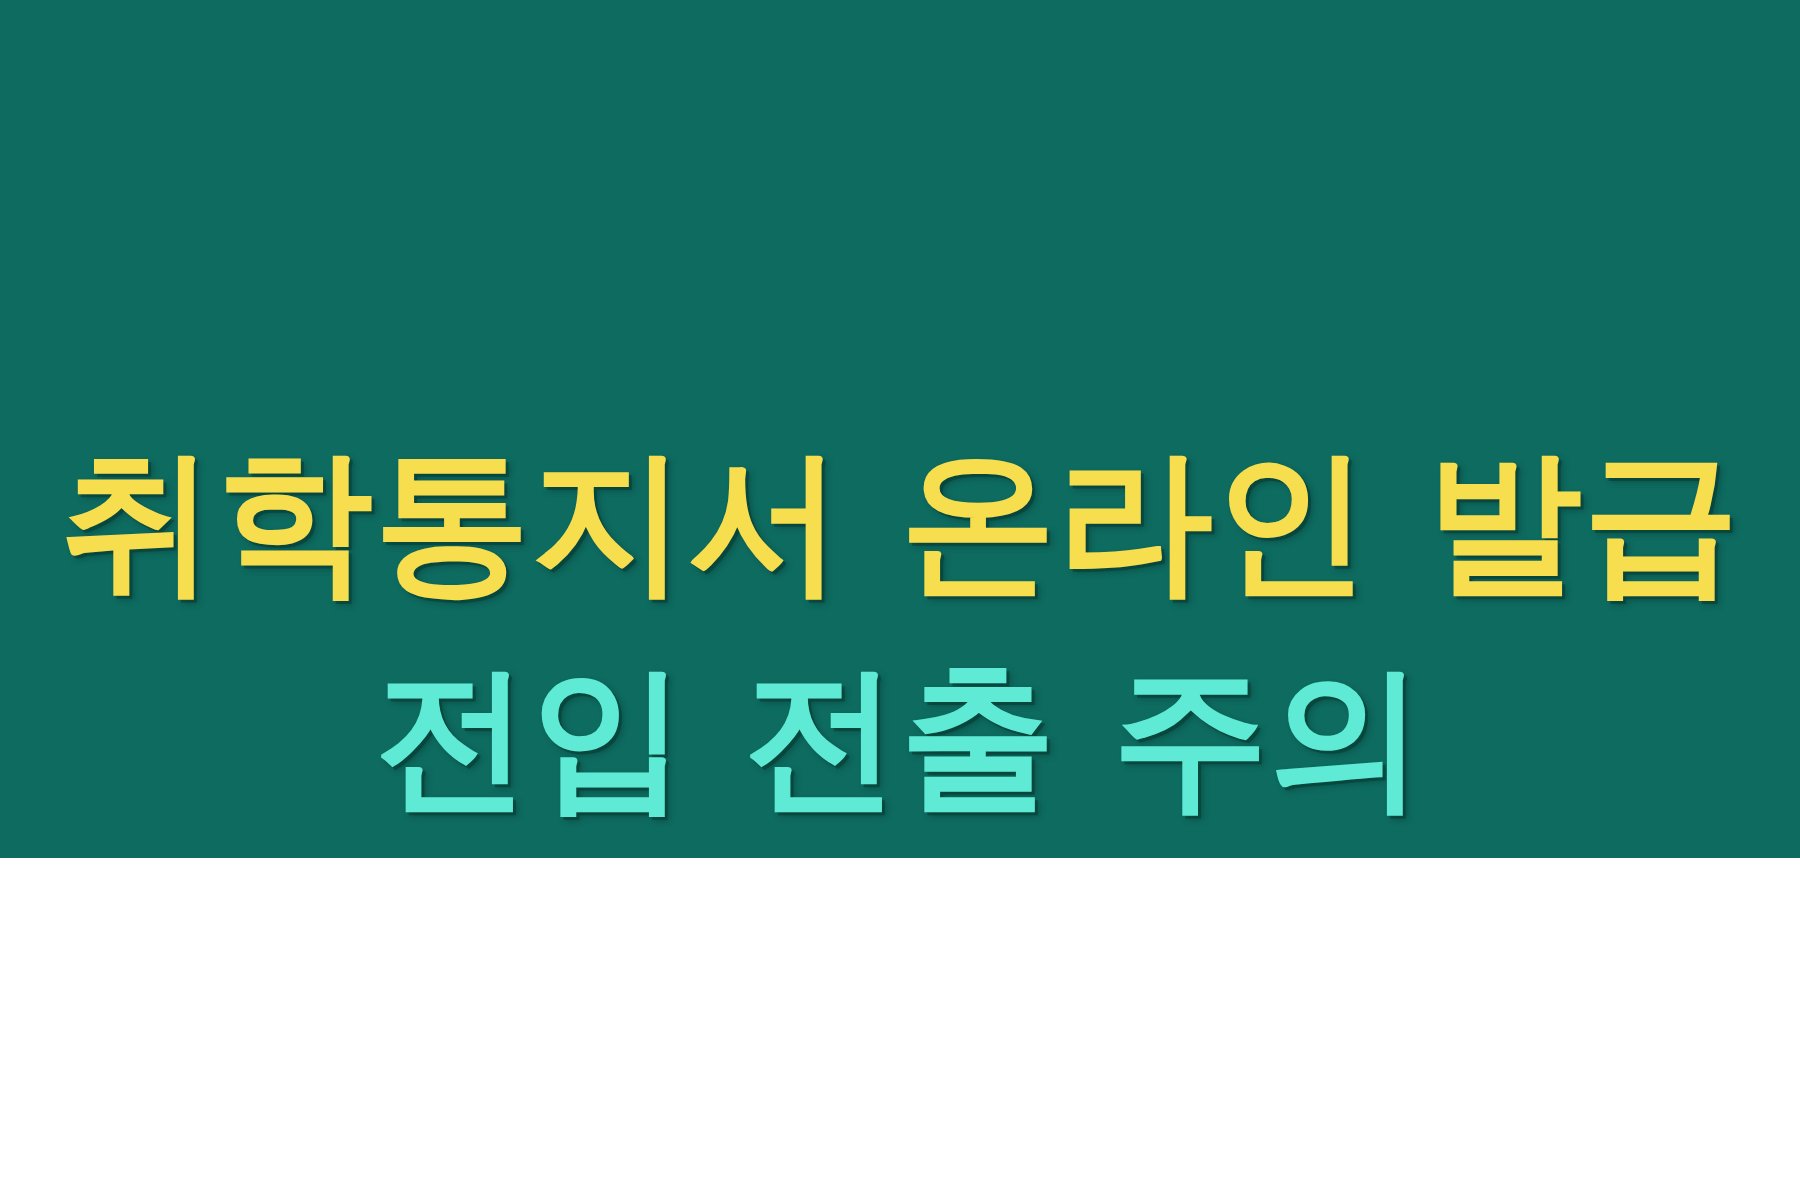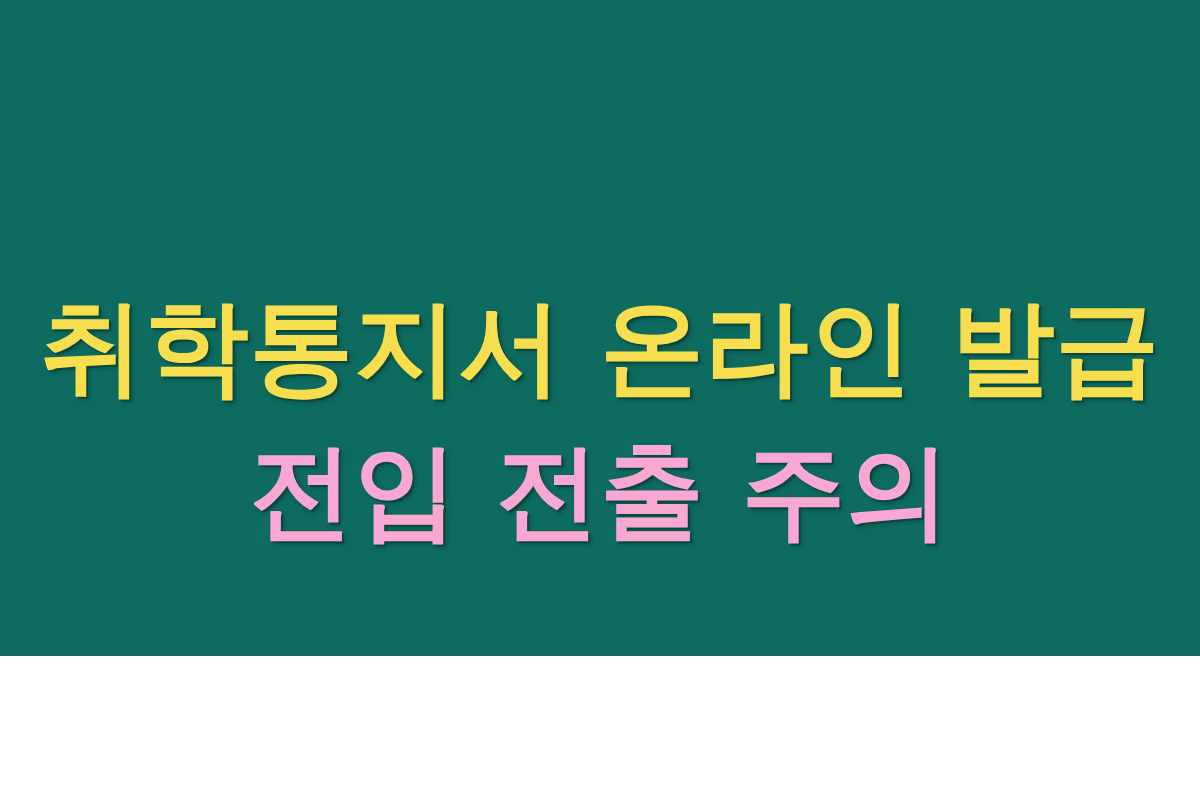--- a/index.html
+++ b/index.html
@@ -11,21 +11,21 @@
   body {
     width: 1200px;
     height: 800px;
     overflow: hidden;
     font-family: "Liberation Sans", "DejaVu Sans", sans-serif;
   }
 
   #banner {
     position: relative;
     width: 1200px;
-    height: 656px;
+    height: 572px;
     box-sizing: border-box;
     display: flex;
     flex-direction: column;
     align-items: center;
     justify-content: center;
     background: #0E6B60;
     overflow: hidden;
   }
 
   #headline-block {
@@ -70,17 +70,17 @@
 </style>
 </head>
 <body>
 
 <div id="banner" style="background: rgb(14, 107, 96);">
 
   <div id="headline-block">
 
     <span class="headline-line line-1" style="color: rgb(247, 222, 79);">취학통지서 온라인 발급</span>
 
-    <span class="headline-line line-2" style="color: #f9a8d4;">전입 전출 주의</span>
+    <span class="headline-line line-2" style="color: #5eead4;">전입 전출 주의</span>
 
   </div>
 
 </div>
 
 </body></html>

